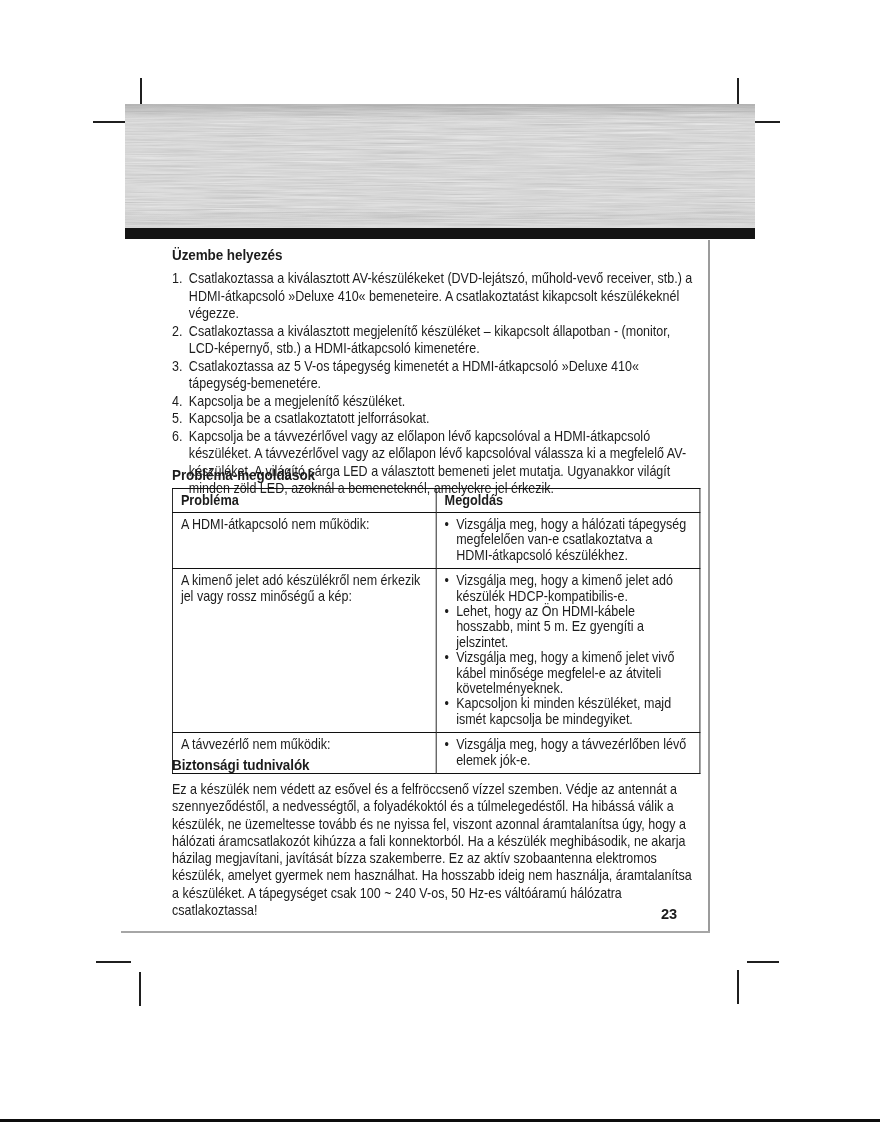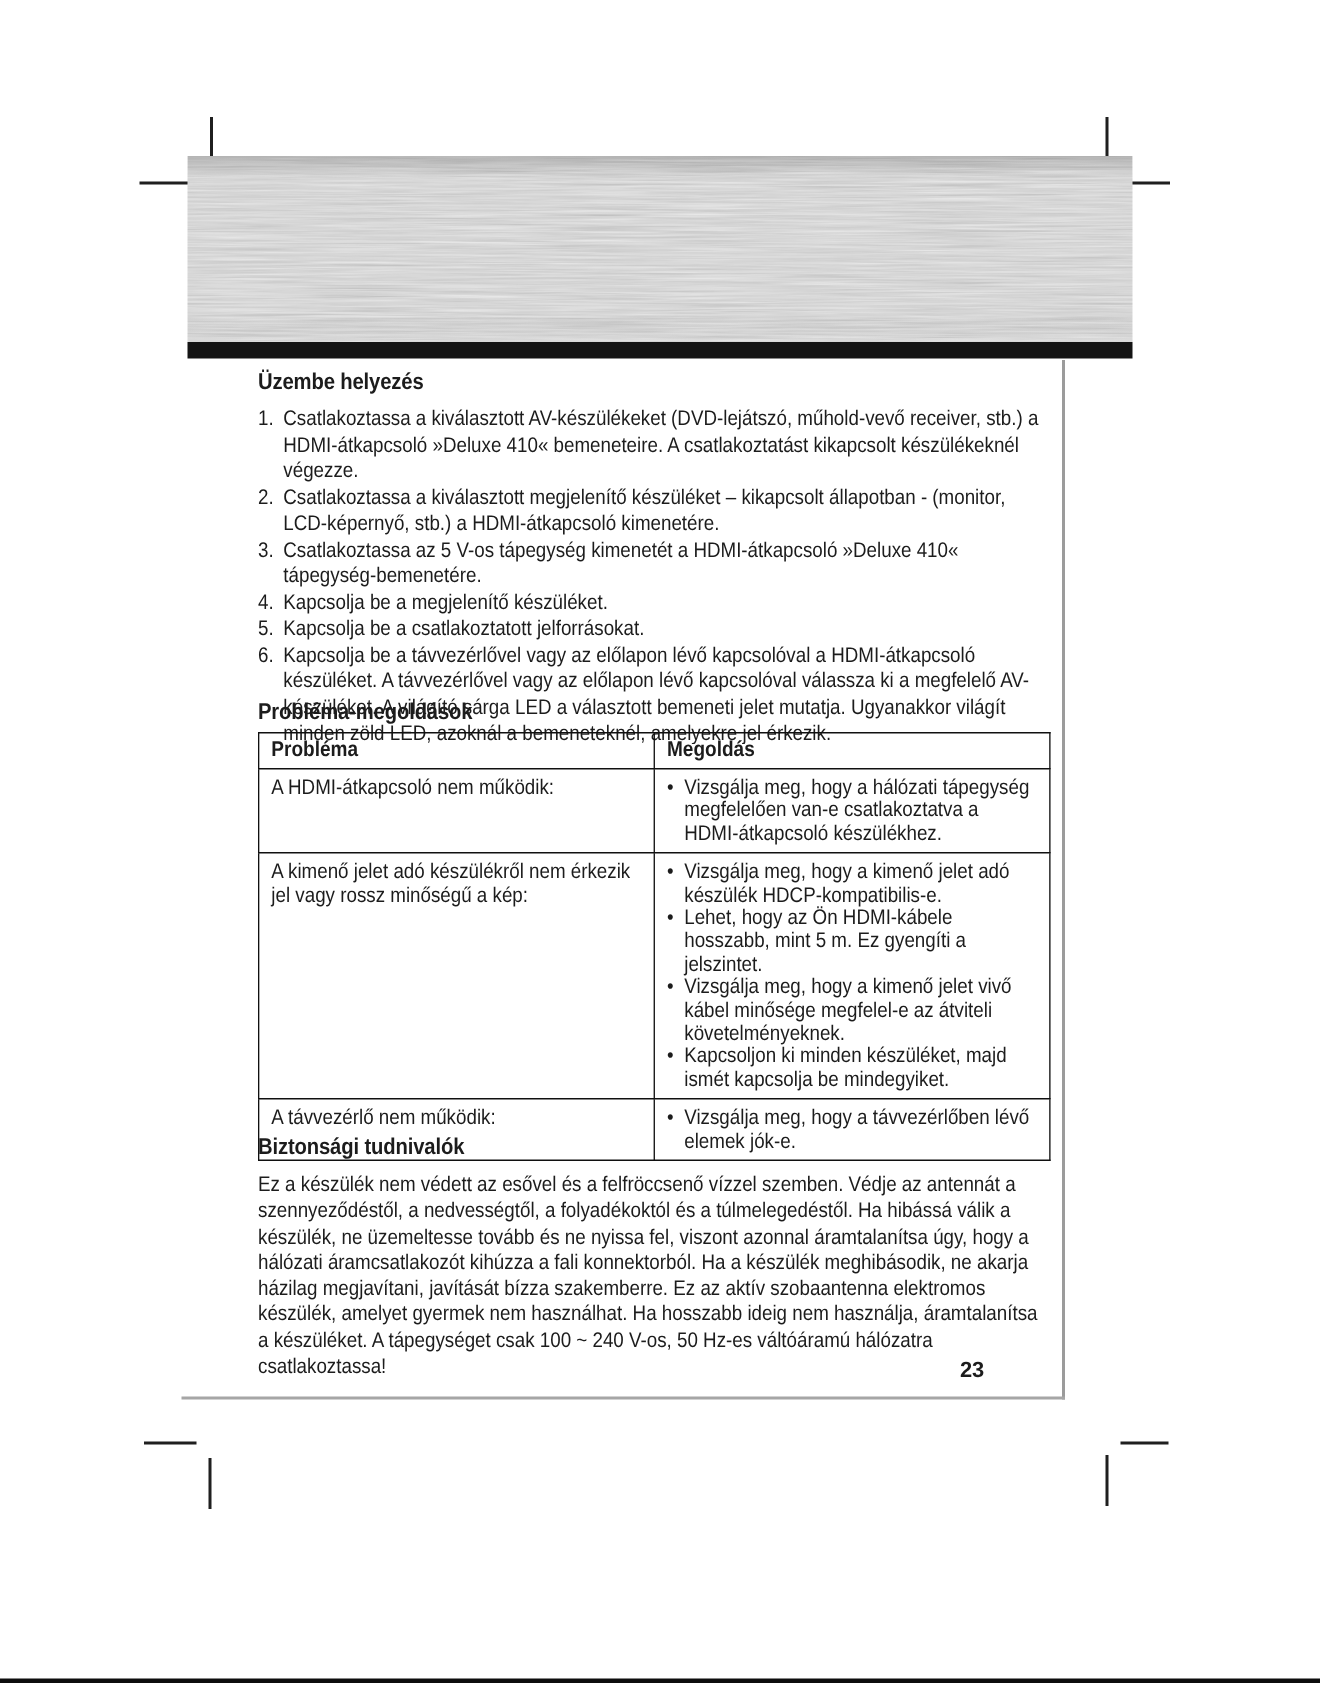--- a/index.html
+++ b/index.html
@@ -31,21 +31,21 @@
   table.tbl{border-collapse:collapse;width:595px;table-layout:fixed;font-size:14.1px;line-height:15.4px;}
   .tbl th,.tbl td{border:1.7px solid #101010;vertical-align:top;text-align:left;font-weight:inherit;}
   .tbl th{font-weight:700;font-size:14.3px;line-height:16px;padding:3px 9px 4px;}
   .tbl td{padding:4px 9px 5px;}
   ul.sol{list-style:none;margin:0;padding:0;}
   ul.sol li{position:relative;padding-left:13px;}
   ul.sol li::before{content:"\2022";position:absolute;left:0;top:0;}
   #safety{top:756px;}
   #safety h3{line-height:18px;margin-bottom:7px;}
   #safety p{margin:0;font-size:14.1px;line-height:17.3px;}
-  .pagenum{position:absolute;left:640px;top:906px;width:58px;text-align:left;
+  .pagenum{position:absolute;left:640px;top:906px;width:58px;text-align:center;
            font-size:14.6px;font-weight:700;letter-spacing:-0.1px;}
 </style>
 </head>
 <body>
 
 <div class="mark" style="left:140px;top:78px;width:2px;height:34px;"></div>
 <div class="mark" style="left:93px;top:121px;width:38px;height:2px;"></div>
 <div class="mark" style="left:737px;top:78px;width:2px;height:34px;"></div>
 <div class="mark" style="left:749px;top:121px;width:31px;height:2px;"></div>
 <div class="mark" style="left:96px;top:961px;width:35px;height:2px;"></div>

